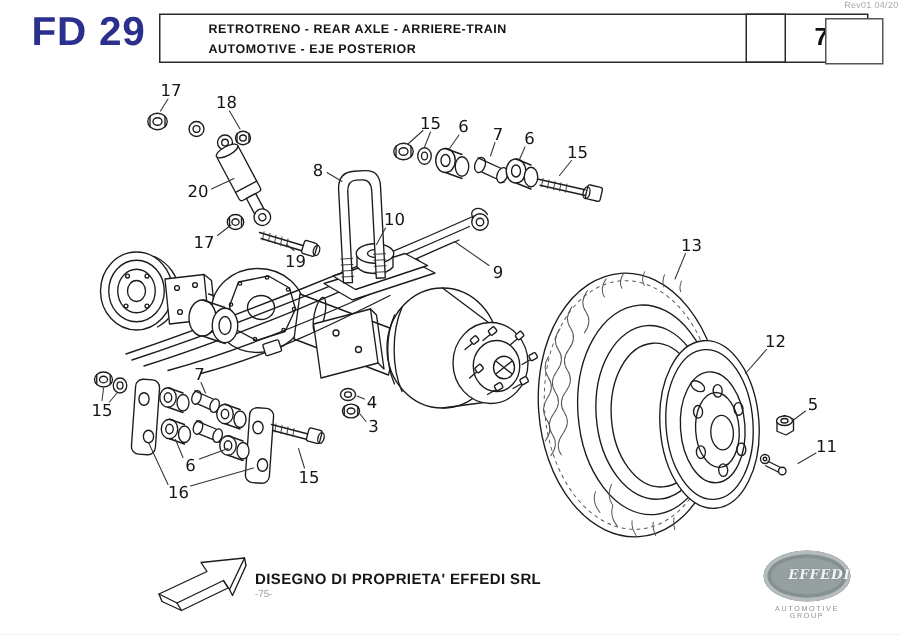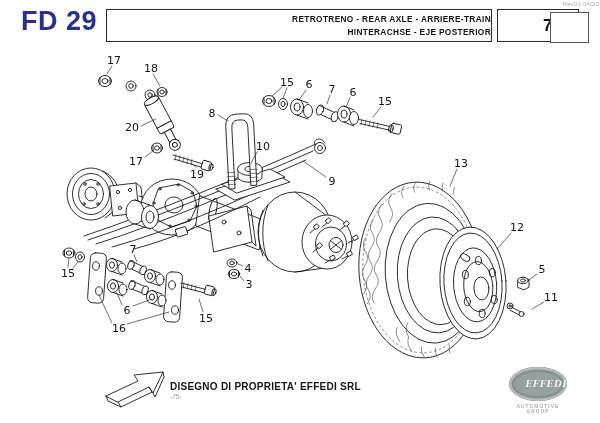--- a/index.html
+++ b/index.html
@@ -8,21 +8,21 @@
     --logo-gray:#96a0a0;
   }
   html,body{margin:0;padding:0;background:#e8e8e8;}
   .page{position:relative;width:600px;height:423px;background:#ffffff;overflow:hidden;
         font-family:"Liberation Sans","DejaVu Sans",sans-serif;color:#111;}
   
   .rev-note{position:absolute;top:1px;right:1px;font-size:6px;color:#a9a9a9;letter-spacing:.2px;}
   .fd-code{position:absolute;left:21px;top:6px;font-size:27px;font-weight:bold;
            color:var(--brand-blue);letter-spacing:.5px;font-family:"Liberation Sans","DejaVu Sans",sans-serif;}
   .title-box{position:absolute;left:106px;top:9px;width:384px;height:31px;border:1.2px solid #2a2a2a;
-             display:flex;flex-direction:column;align-items:flex-end;justify-content:center;text-align:center;}
+             display:flex;flex-direction:column;align-items:flex-start;justify-content:center;text-align:center;padding-left:32px;}
   .title-box div{font-size:8.3px;font-weight:bold;letter-spacing:.35px;line-height:12.5px;color:#141414;}
   .section-box{position:absolute;left:497px;top:9px;width:47px;height:31px;border:1.2px solid #2a2a2a;
                display:flex;align-items:center;justify-content:center;font-size:16.5px;font-weight:bold;color:#111;padding-left:33px;}
   .empty-box{position:absolute;left:550px;top:12px;width:37px;height:29px;border:1.1px solid #555;background:#fff;}
   
   .footer-caption{position:absolute;left:170px;top:381px;width:250px;}
   .property-text{font-size:10px;font-weight:bold;letter-spacing:.25px;color:#161616;}
   .page-number{font-size:6.5px;color:#9a9a9a;margin-top:1px;}
   .logo{position:absolute;left:504px;top:367px;width:68px;text-align:center;}
   .logo-oval{width:58px;height:34px;margin:0 auto;border-radius:50%;background:var(--logo-gray);
@@ -44,21 +44,21 @@
 </style>
 </head>
 <body>
 
 <div class="page">
 
   <div class="rev-note">Rev01 04/20</div>
   <div class="fd-code">FD 29</div>
   <div class="title-box">
     <div>RETROTRENO - REAR AXLE - ARRIERE-TRAIN</div>
-    <div>HINTERACHSE - EJE POSTERIOR</div>
+    <div>AUTOMOTIVE - EJE POSTERIOR</div>
   </div>
   <div class="section-box">7.0</div>
   <div class="empty-box"></div>
 
   <svg id="diagram" viewBox="0 0 600 423">
 
     <g>
       <ellipse class="w" cx="91" cy="194" rx="24" ry="26"></ellipse>
       <ellipse cx="91" cy="194" rx="18.5" ry="20.5"></ellipse>
       <ellipse cx="91" cy="194" rx="12.5" ry="14.5"></ellipse>

